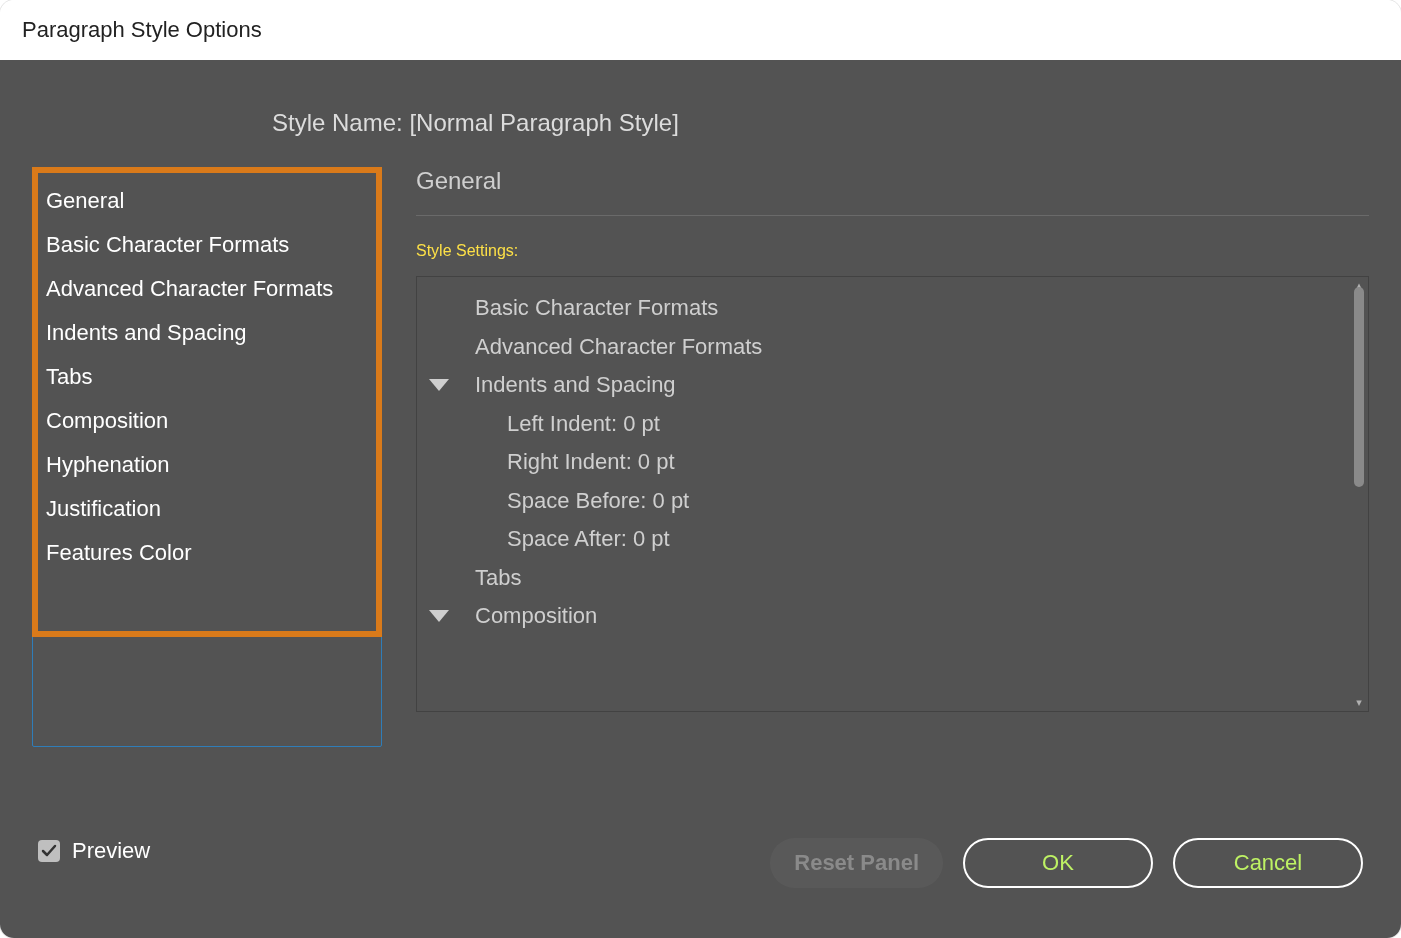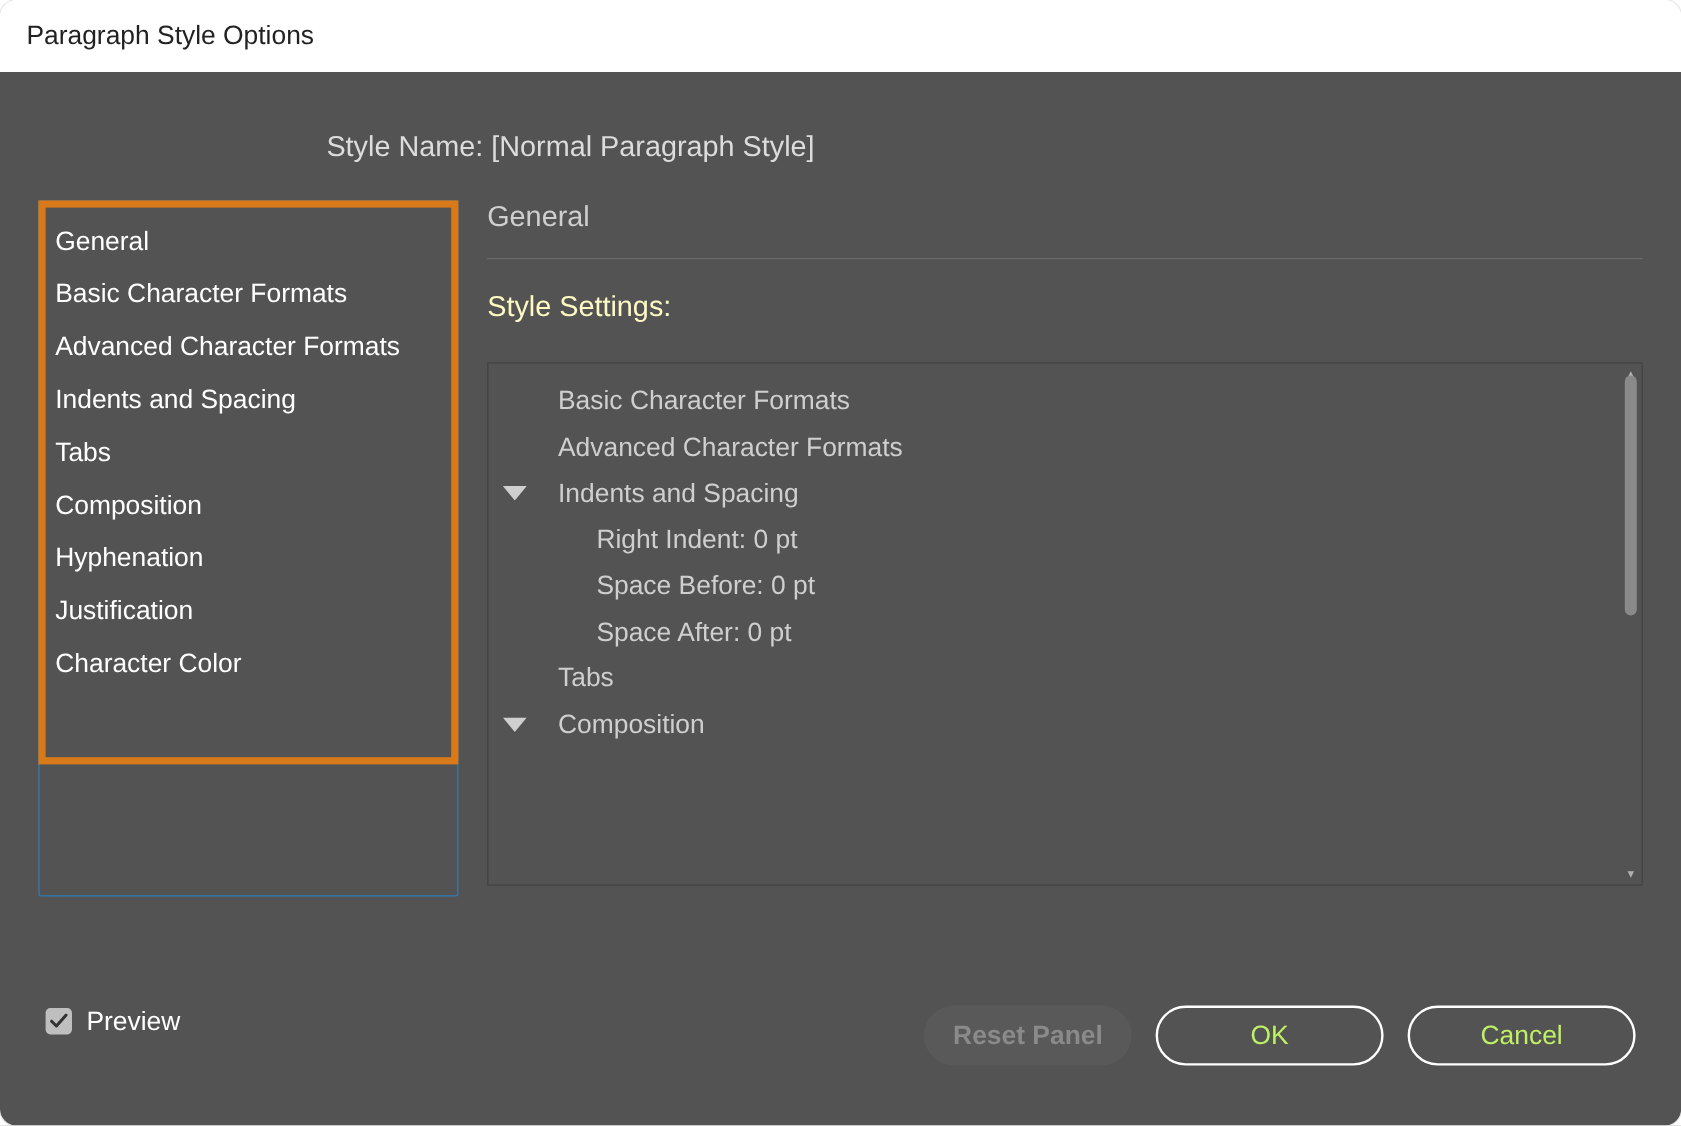--- a/index.html
+++ b/index.html
@@ -40,21 +40,21 @@
     color: #dcdcdc;
     font-size: 24px;
     margin-left: 240px;
     margin-bottom: 30px;
     margin-top: 21px;
   }
 
   .content-row {
     flex: 1;
     display: flex;
-    gap: 24px;
+    gap: 34px;
     min-height: 0;
   }
 
   .sidebar-wrap {
     flex: 0 0 350px;
     position: relative;
   }
 
   .sidebar-box {
     position: absolute;
@@ -101,23 +101,23 @@
 
   .section-title {
     color: #cfcfcf;
     font-size: 24px;
     padding-bottom: 20px;
     border-bottom: 1px solid #6a6a6a;
     margin-bottom: 26px;
   }
 
   .settings-label {
-    color: #fef9c3;
-    font-size: 24px;
-    margin-bottom: 32px;
+    color: #fde047;
+    font-size: 16px;
+    margin-bottom: 16px;
   }
 
   .settings-box {
     flex: 1;
     border: 1px solid #424242;
     position: relative;
     overflow: hidden;
     min-height: 0;
     max-height: 436px;
   }
@@ -251,21 +251,21 @@
         <div class="sidebar-highlight"></div>
         <div class="sidebar">
           <div class="sidebar-item">General</div>
           <div class="sidebar-item">Basic Character Formats</div>
           <div class="sidebar-item">Advanced Character Formats</div>
           <div class="sidebar-item">Indents and Spacing</div>
           <div class="sidebar-item">Tabs</div>
           <div class="sidebar-item">Composition</div>
           <div class="sidebar-item">Hyphenation</div>
           <div class="sidebar-item">Justification</div>
-          <div class="sidebar-item">Character Color</div>
+          <div class="sidebar-item">Features Color</div>
         </div>
       </div>
 
       <div class="main">
         <div class="section-title">General</div>
         <div class="settings-label">Style Settings:</div>
 
         <div class="settings-box">
           <div class="settings-content">
 
@@ -278,20 +278,21 @@
             </div>
 
             <div class="tree-row">
               <span class="chevron">
                 <svg viewBox="0 0 10 6">
                     <path d="M0 0 L5 6 L10 0 Z" fill="#cfcfcf"></path>
                   </svg>
               </span>
               <span style="padding-left:20px">Indents and Spacing</span>
             </div>
+            <div class="tree-child">Left Indent: 0 pt</div>
             <div class="tree-child">Right Indent: 0 pt</div>
             <div class="tree-child">Space Before: 0 pt</div>
             <div class="tree-child">Space After: 0 pt</div>
 
             <div class="tree-row">
               <span style="padding-left:20px">Tabs</span>
             </div>
 
             <div class="tree-row">
               <span class="chevron">

